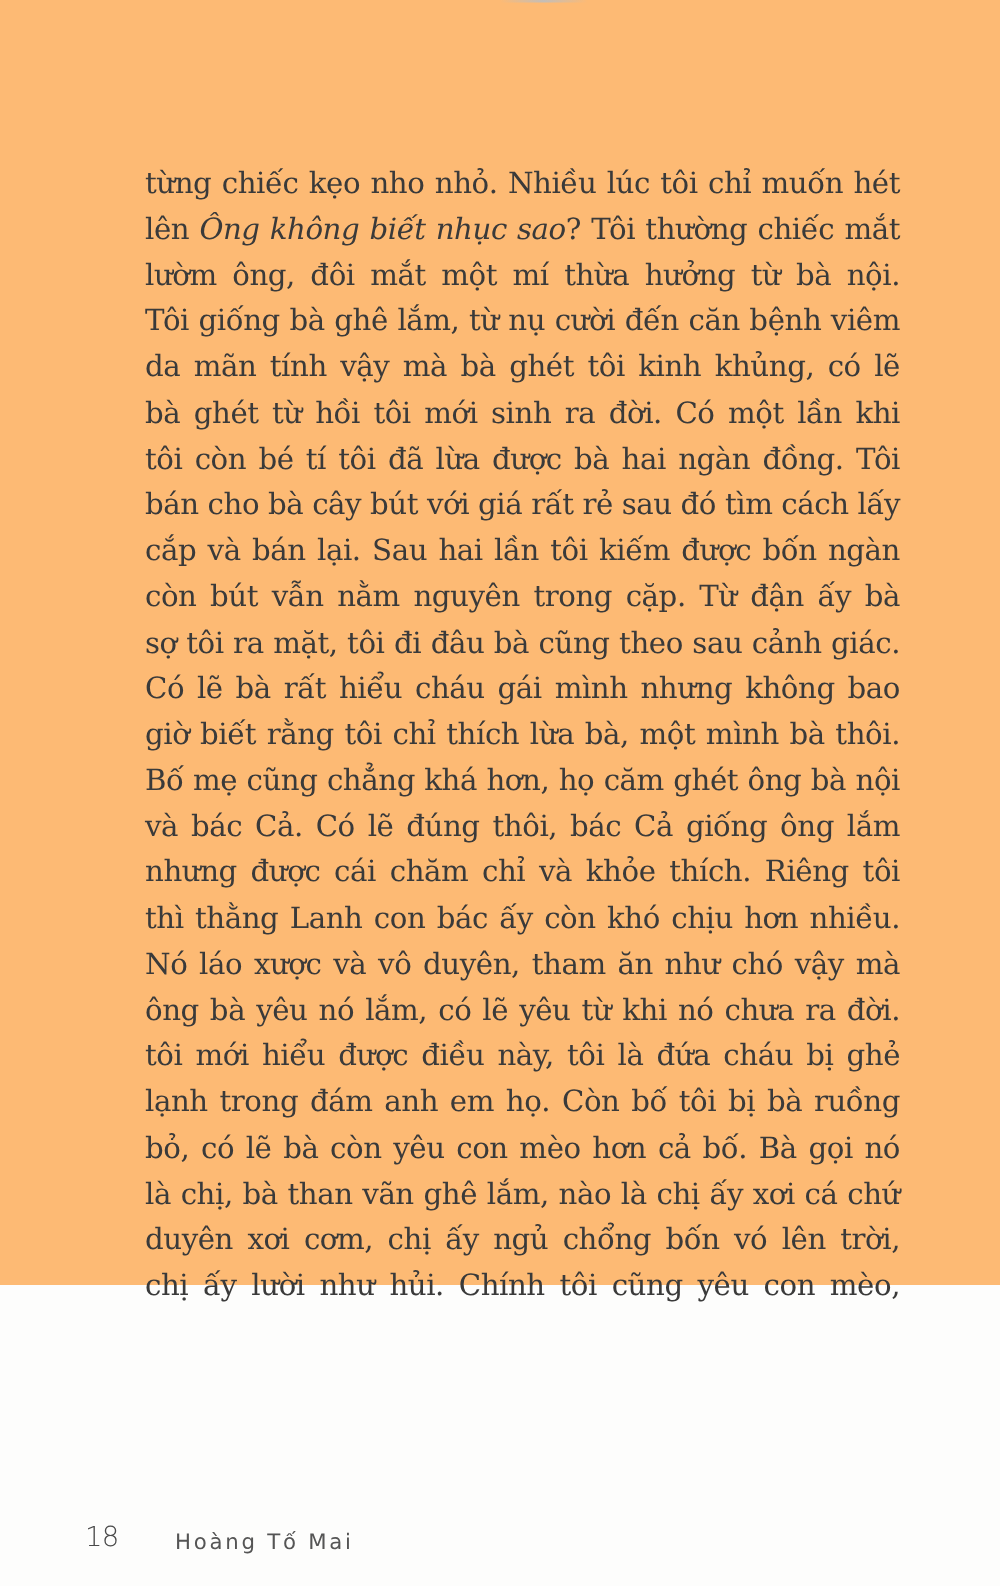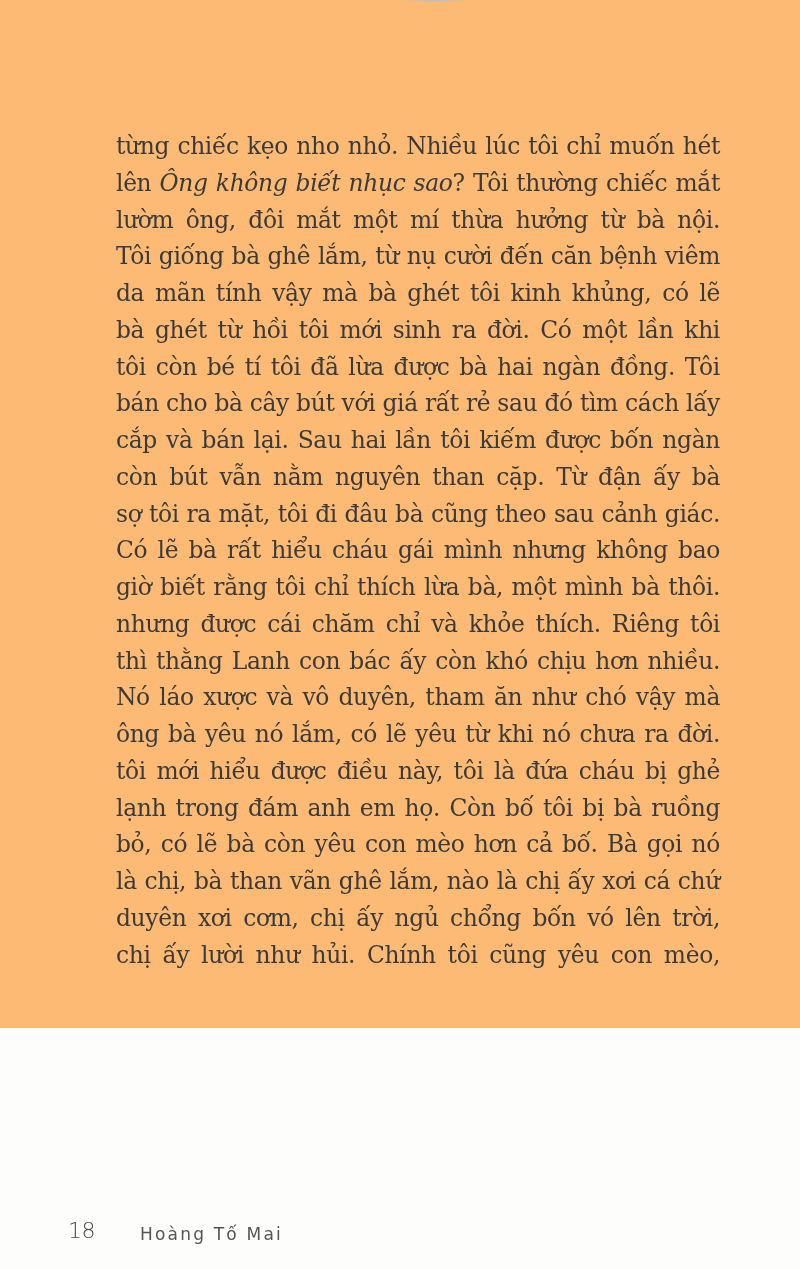--- a/index.html
+++ b/index.html
@@ -83,24 +83,26 @@
   <div class="body-text">
     <span class="line">từng chiếc kẹo nho nhỏ. Nhiều lúc tôi chỉ muốn hét</span>
     <span class="line"><span>lên </span><em>Ông không biết nhục sao</em><span>? Tôi thường chiếc mắt</span></span>
     <span class="line">lườm ông, đôi mắt một mí thừa hưởng từ bà nội.</span>
     <span class="line">Tôi giống bà ghê lắm, từ nụ cười đến căn bệnh viêm</span>
     <span class="line">da mãn tính vậy mà bà ghét tôi kinh khủng, có lẽ</span>
     <span class="line">bà ghét từ hồi tôi mới sinh ra đời. Có một lần khi</span>
     <span class="line">tôi còn bé tí tôi đã lừa được bà hai ngàn đồng. Tôi</span>
     <span class="line">bán cho bà cây bút với giá rất rẻ sau đó tìm cách lấy</span>
     <span class="line">cắp và bán lại. Sau hai lần tôi kiếm được bốn ngàn</span>
-    <span class="line">còn bút vẫn nằm nguyên than cặp. Từ đận ấy bà</span>
+    <span class="line">còn bút vẫn nằm nguyên trong cặp. Từ đận ấy bà</span>
     <span class="line">sợ tôi ra mặt, tôi đi đâu bà cũng theo sau cảnh giác.</span>
     <span class="line">Có lẽ bà rất hiểu cháu gái mình nhưng không bao</span>
     <span class="line">giờ biết rằng tôi chỉ thích lừa bà, một mình bà thôi.</span>
+    <span class="line">Bố mẹ cũng chẳng khá hơn, họ căm ghét ông bà nội</span>
+    <span class="line">và bác Cả. Có lẽ đúng thôi, bác Cả giống ông lắm</span>
     <span class="line">nhưng được cái chăm chỉ và khỏe thích. Riêng tôi</span>
     <span class="line">thì thằng Lanh con bác ấy còn khó chịu hơn nhiều.</span>
     <span class="line">Nó láo xược và vô duyên, tham ăn như chó vậy mà</span>
     <span class="line">ông bà yêu nó lắm, có lẽ yêu từ khi nó chưa ra đời.</span>
     <span class="line">tôi mới hiểu được điều này, tôi là đứa cháu bị ghẻ</span>
     <span class="line">lạnh trong đám anh em họ. Còn bố tôi bị bà ruồng</span>
     <span class="line">bỏ, có lẽ bà còn yêu con mèo hơn cả bố. Bà gọi nó</span>
     <span class="line">là chị, bà than vãn ghê lắm, nào là chị ấy xơi cá chứ</span>
     <span class="line">duyên xơi cơm, chị ấy ngủ chổng bốn vó lên trời,</span>
     <span class="line">chị ấy lười như hủi. Chính tôi cũng yêu con mèo,</span>

